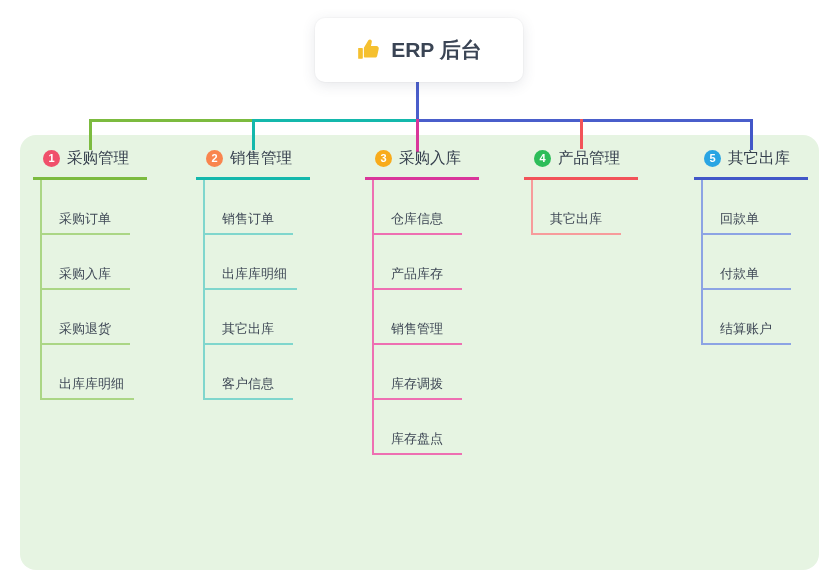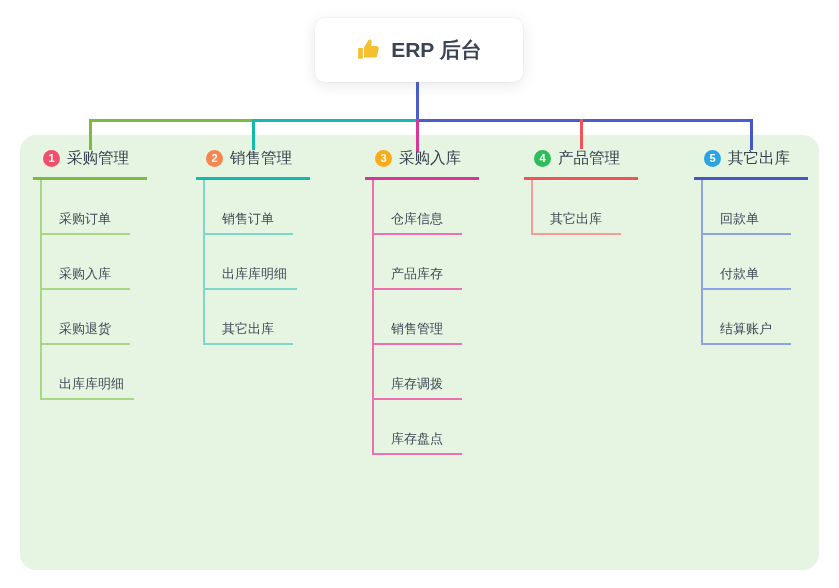--- a/index.html
+++ b/index.html
@@ -79,20 +79,21 @@
 
   <div class="branch" style="left: 196px; --c: #14b8ac; --l: #7fd6cd;">
     <div class="branch-header">
       <span class="badge" style="background: rgb(249, 133, 78);">2</span>
       <span>销售管理</span>
     </div>
     <div class="children">
       <div class="child">销售订单</div>
       <div class="child">出库库明细</div>
       <div class="child">其它出库</div>
+      <div class="child">客户信息</div>
     </div>
   </div>
 
   <div class="branch" style="left: 365px; --c: #d9369a; --l: #ee6fb2;">
     <div class="branch-header">
       <span class="badge" style="background: rgb(248, 171, 27);">3</span>
       <span>采购入库</span>
     </div>
     <div class="children">
       <div class="child">仓库信息</div>

